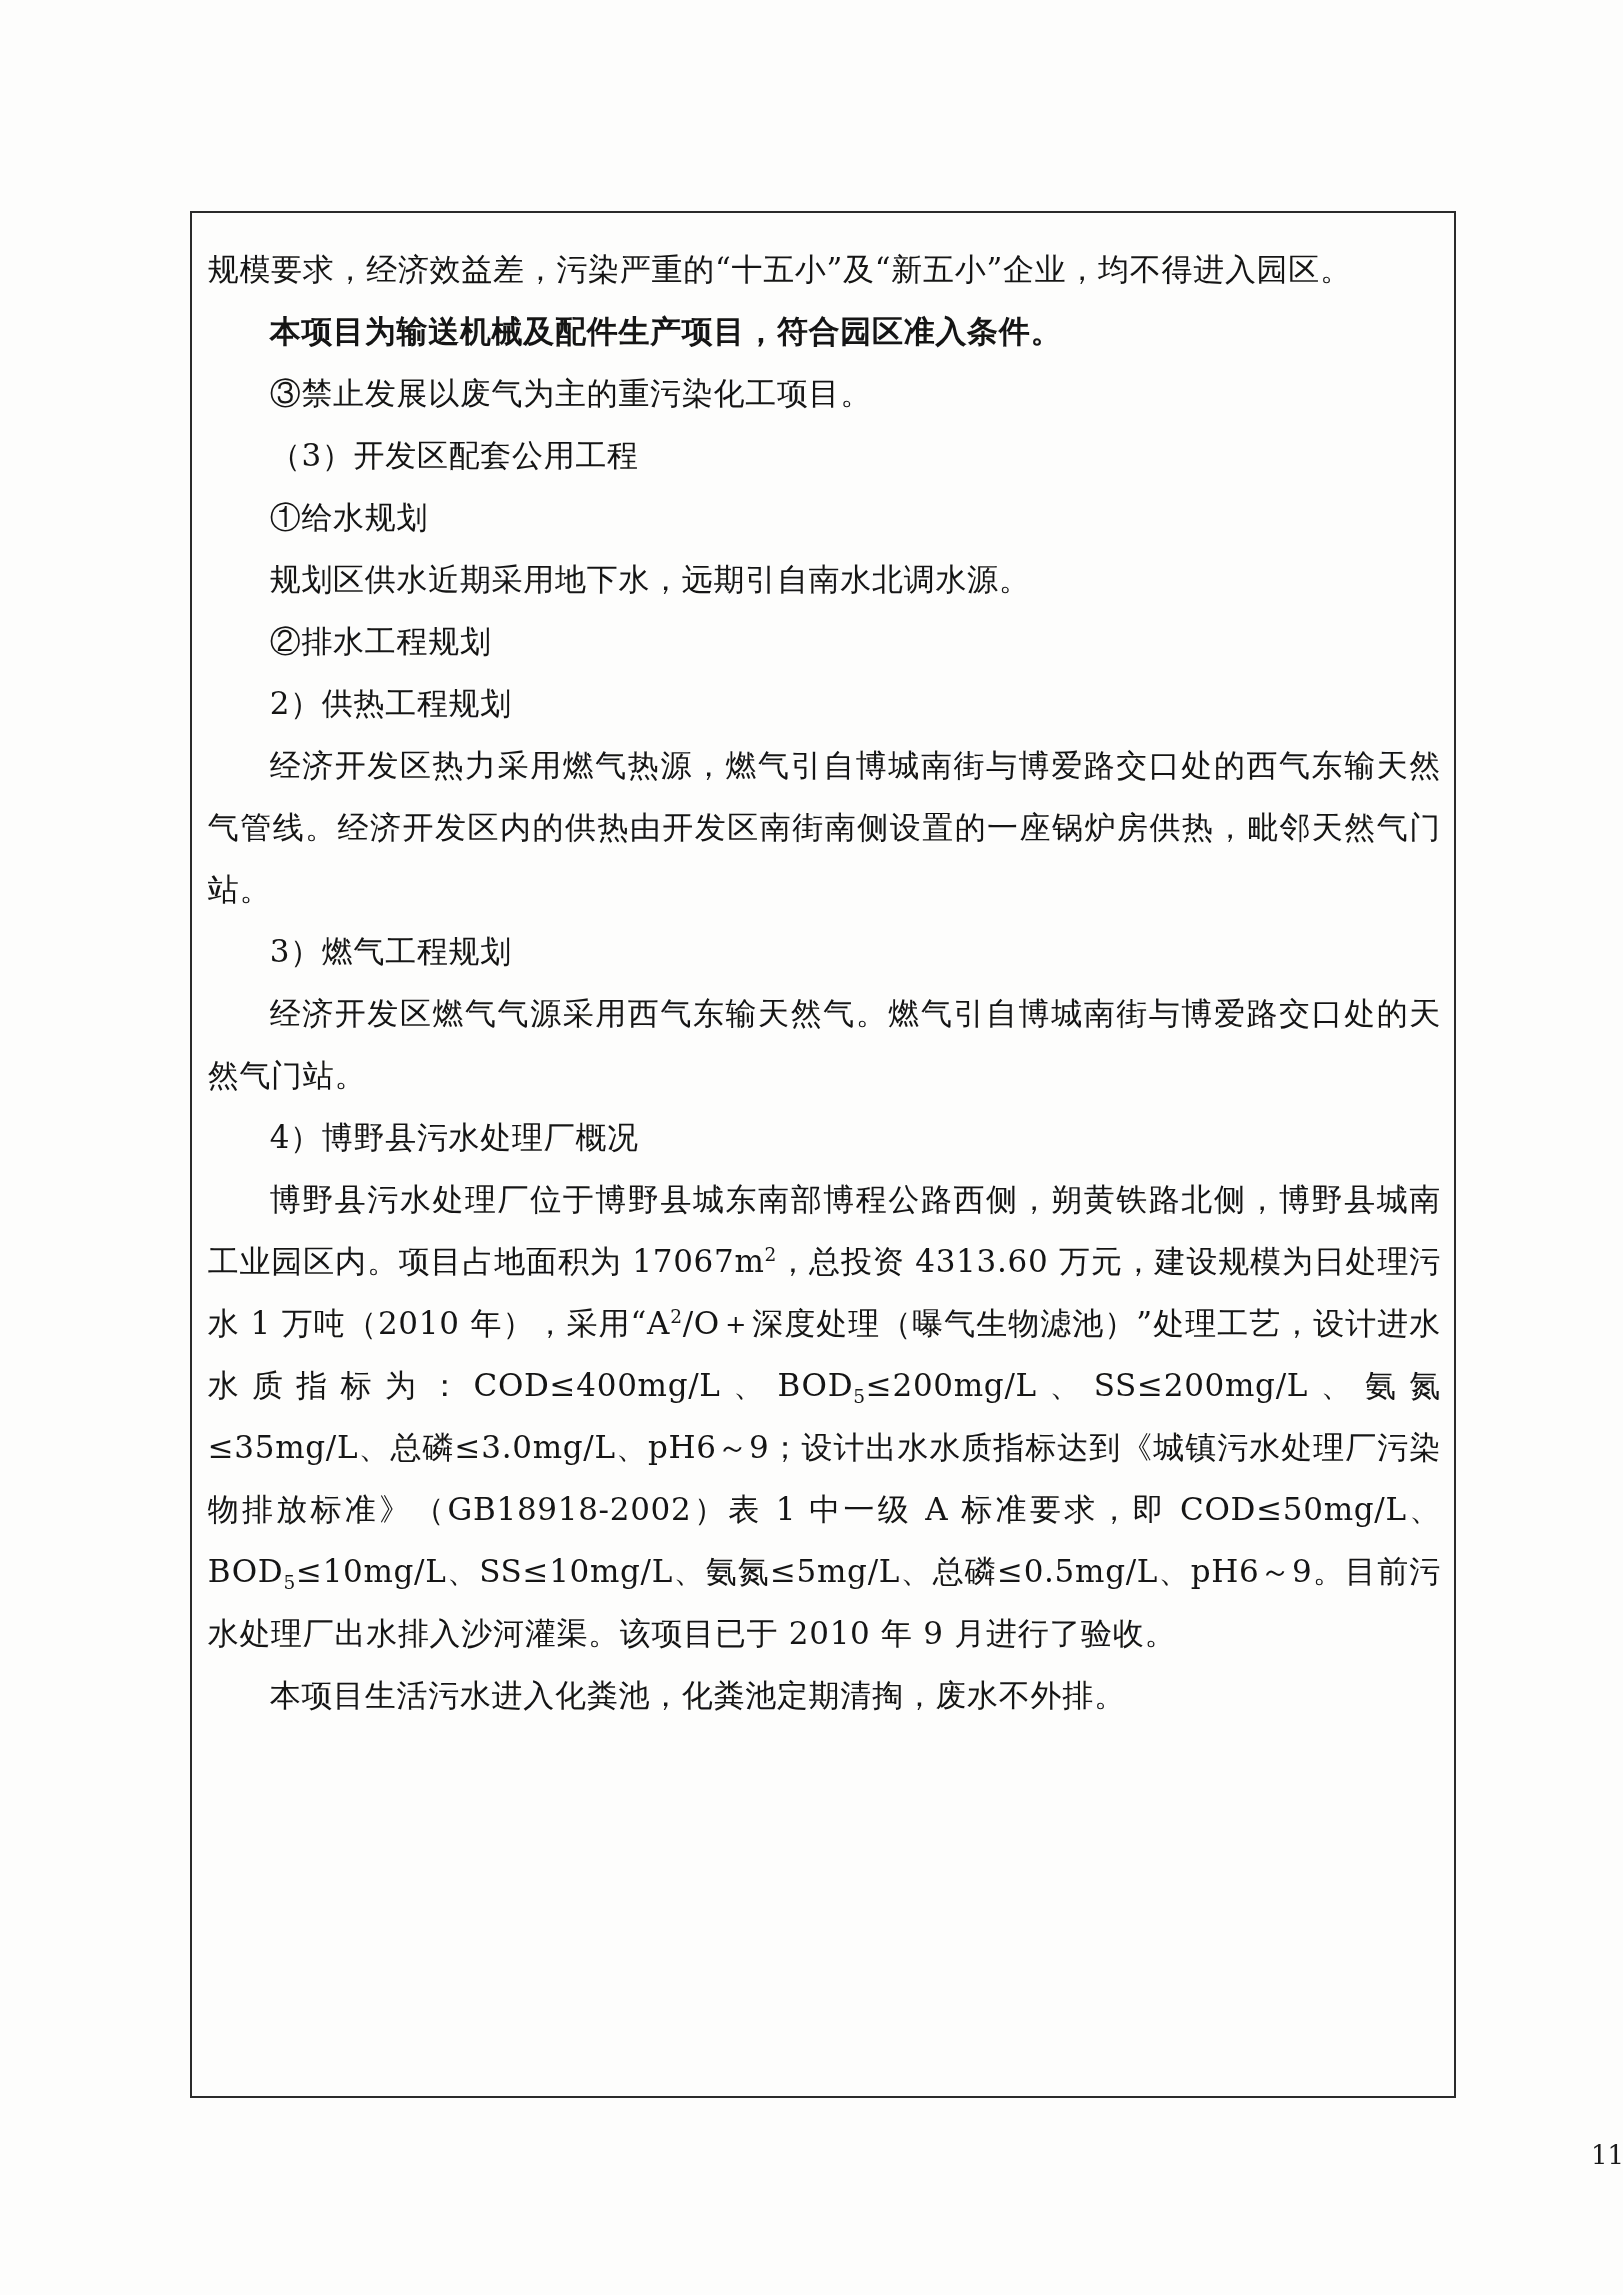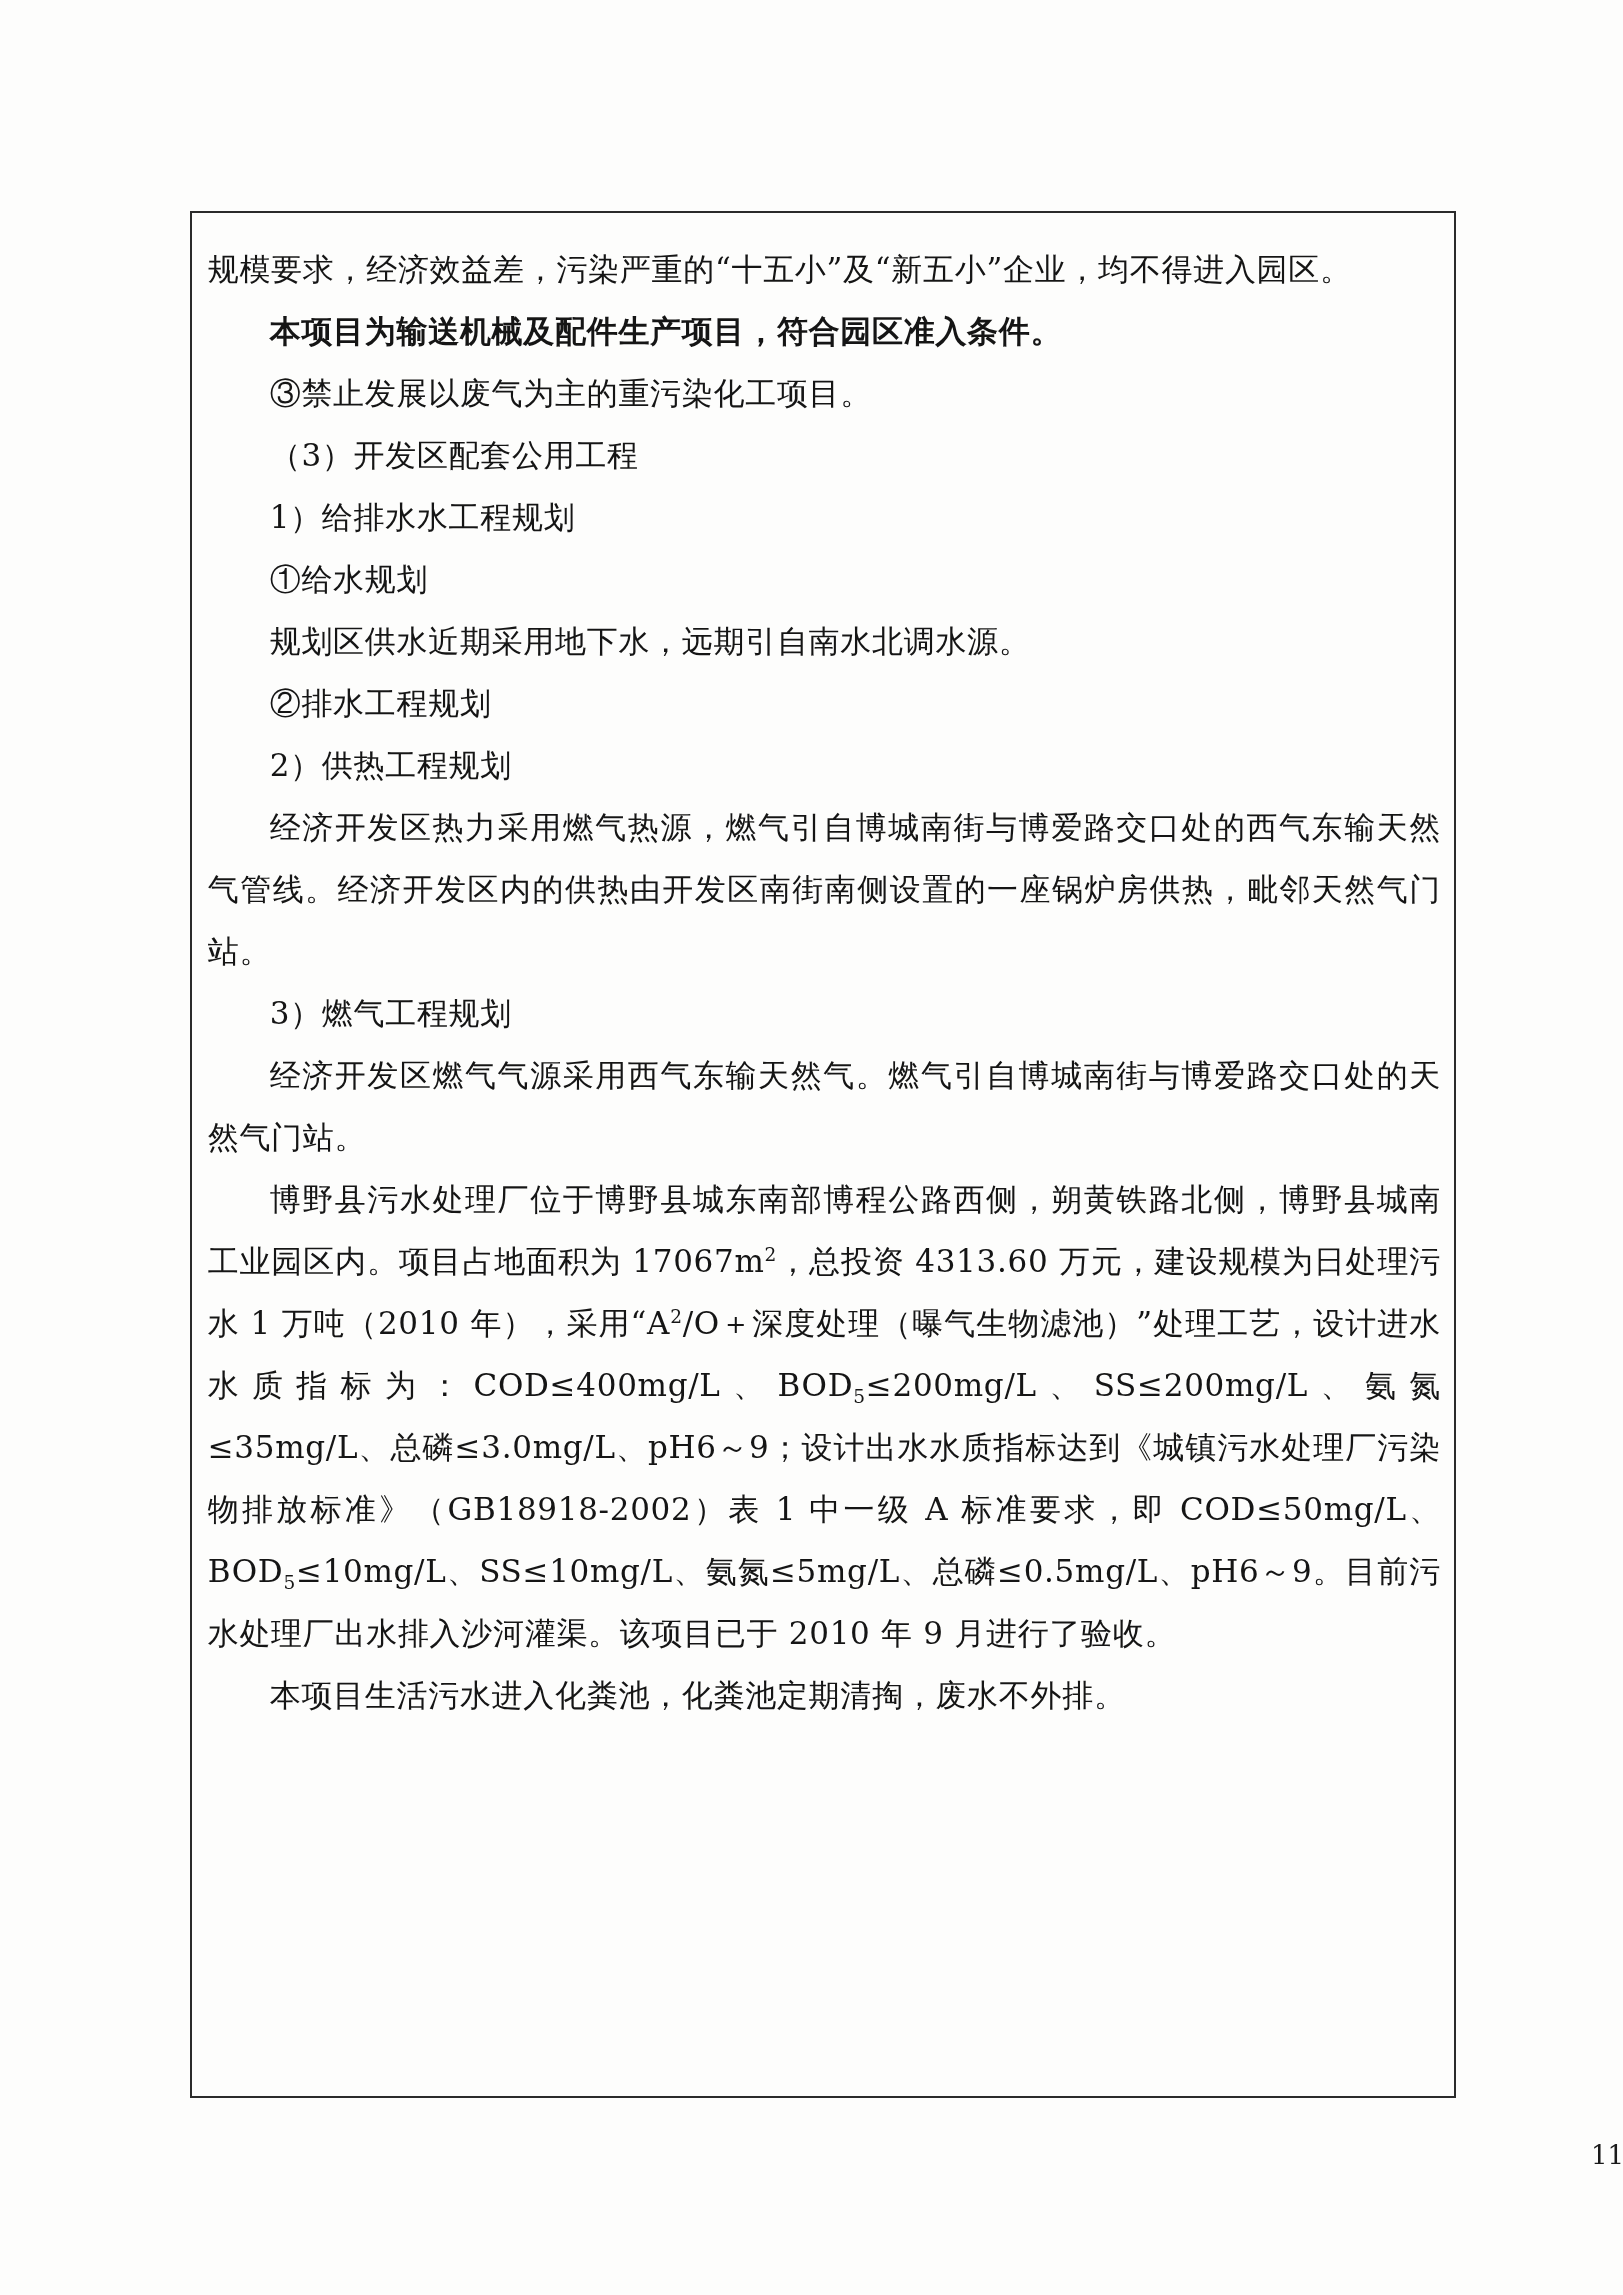--- a/index.html
+++ b/index.html
@@ -66,26 +66,26 @@
 </head>
 <body>
 
 <div class="scan-page">
   <div class="content-box">
 
   <p><span>规模要求，经济效益差，污染严重的“十五小”及“新五小”企业，均不得进入园区。</span></p>
       <p class="indent bold"><span>本项目为输送机械及配件生产项目，符合园区准入条件。</span></p>
       <p class="indent"><span>③禁止发展以废气为主的重污染化工项目。</span></p>
       <p class="indent"><span>（3）开发区配套公用工程</span></p>
-      <p class="indent"><span>1）给排水水工程规划</span></p>
       <p class="indent"><span>①给水规划</span></p>
       <p class="indent"><span>规划区供水近期采用地下水，远期引自南水北调水源。</span></p>
       <p class="indent"><span>②排水工程规划</span></p>
       <p class="indent"><span>2）供热工程规划</span></p>
       <p class="indent"><span>经济开发区热力采用燃气热源，燃气引自博城南街与博爱路交口处的西气东输天然气管线。经济开发区内的供热由开发区南街南侧设置的一座锅炉房供热，毗邻天然气门站。</span></p>
       <p class="indent"><span>3）燃气工程规划</span></p>
       <p class="indent"><span>经济开发区燃气气源采用西气东输天然气。燃气引自博城南街与博爱路交口处的天然气门站。</span></p>
+      <p class="indent"><span>4）博野县污水处理厂概况</span></p>
       <p class="indent"><span>博野县污水处理厂位于博野县城东南部博程公路西侧，朔黄铁路北侧，博野县城南工业园区内。项目占地面积为 17067m</span><span class="sup">2</span><span>，总投资 4313.60 万元，建设规模为日处理污水 1 万吨（2010 年），采用“A</span><span class="sup">2</span><span>/O＋深度处理（曝气生物滤池）”处理工艺，设计进水水质指标为：COD≤400mg/L、BOD</span><span class="sub">5</span><span>≤200mg/L、SS≤200mg/L、氨氮≤35mg/L、总磷≤3.0mg/L、pH6～9；设计出水水质指标达到《城镇污水处理厂污染物排放标准》（GB18918-2002）表 1 中一级 A 标准要求，即 COD≤50mg/L、BOD</span><span class="sub">5</span><span>≤10mg/L、SS≤10mg/L、氨氮≤5mg/L、总磷≤0.5mg/L、pH6～9。目前污水处理厂出水排入沙河灌渠。该项目已于 2010 年 9 月进行了验收。</span></p>
       <p class="indent"><span>本项目生活污水进入化粪池，化粪池定期清掏，废水不外排。</span></p>
     </div>
   <div class="page-footer">11</div>
 </div>
 
 
 </body></html>

